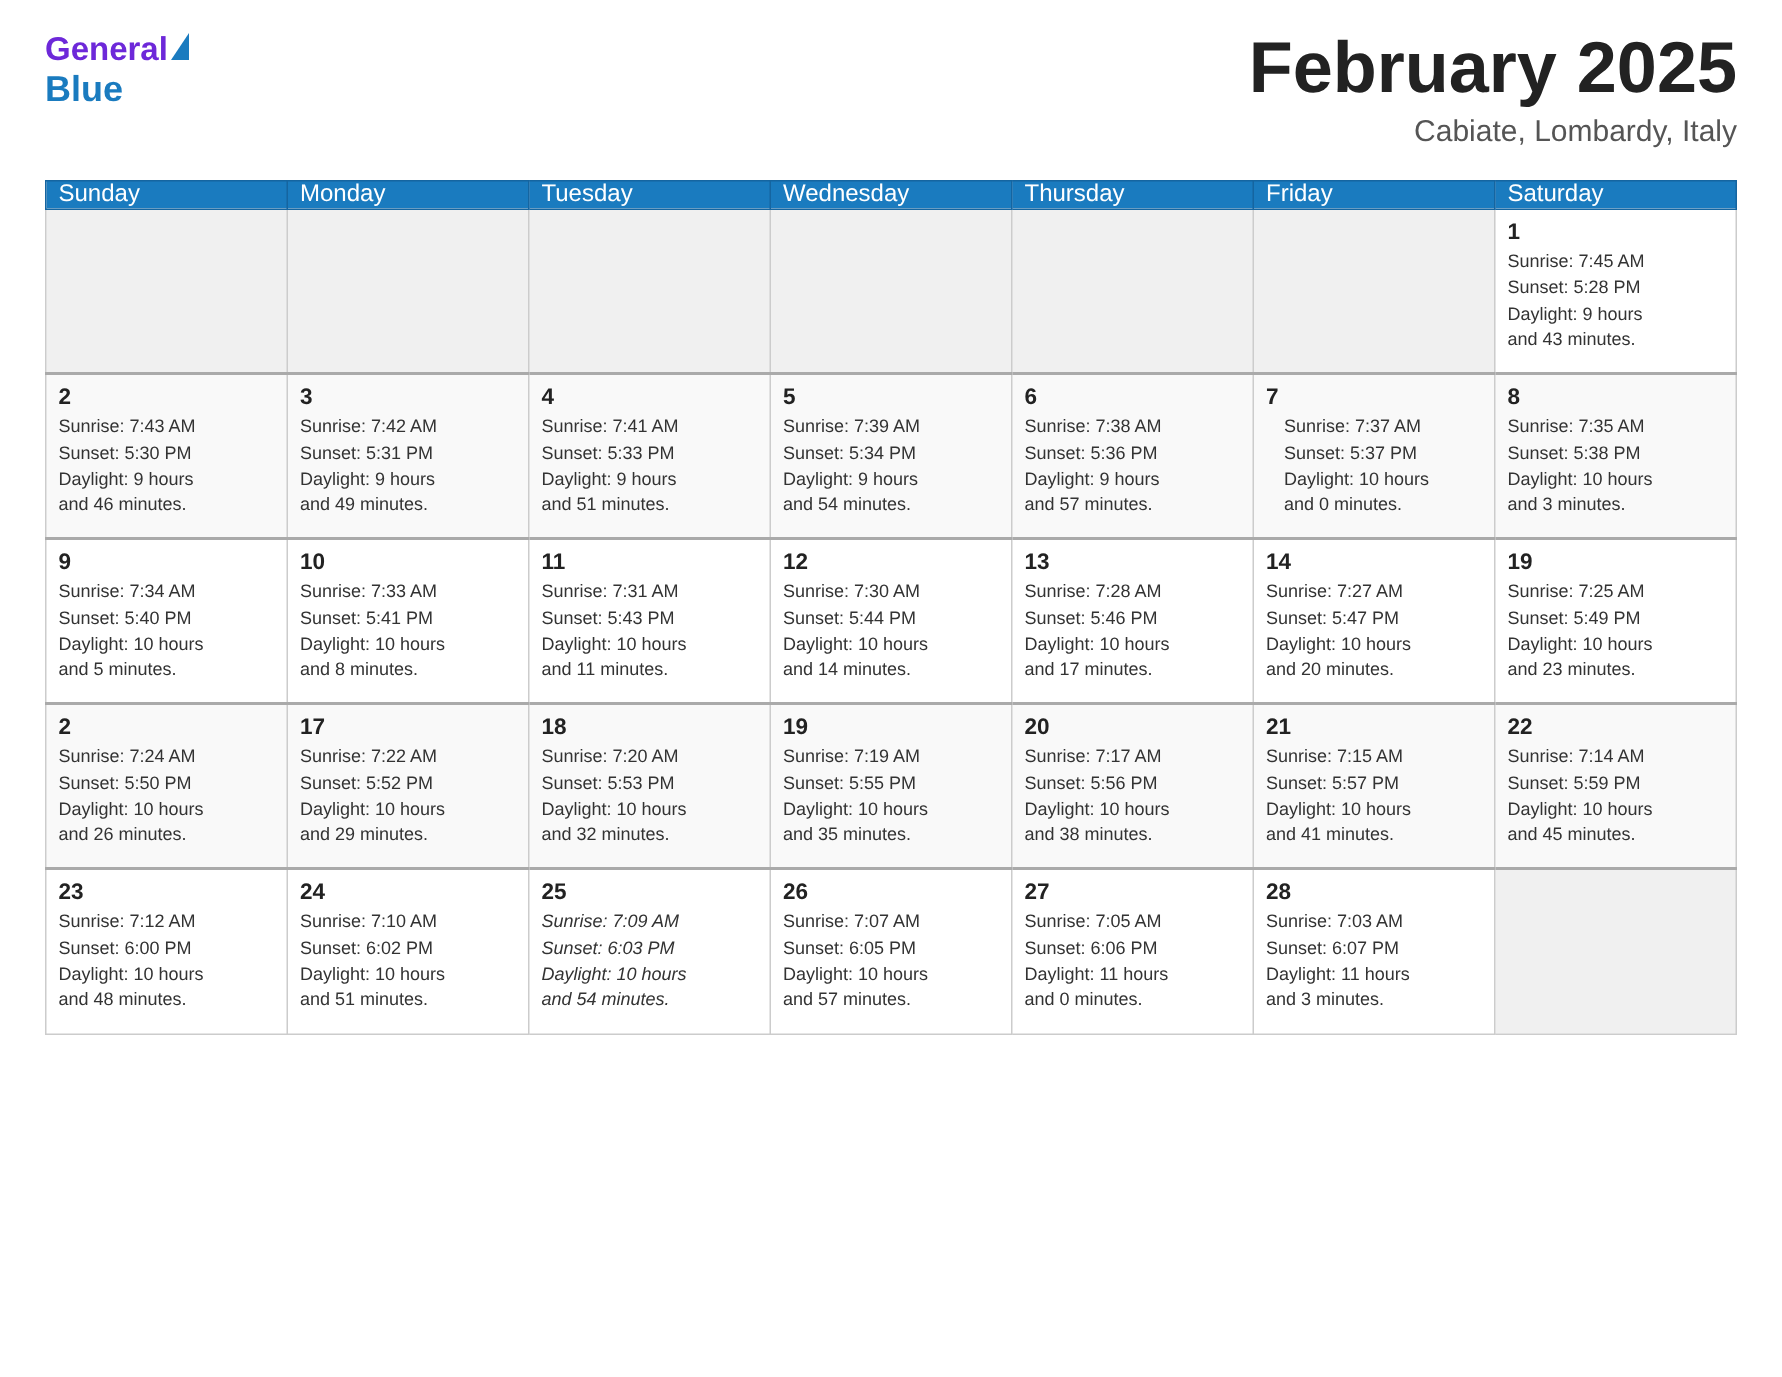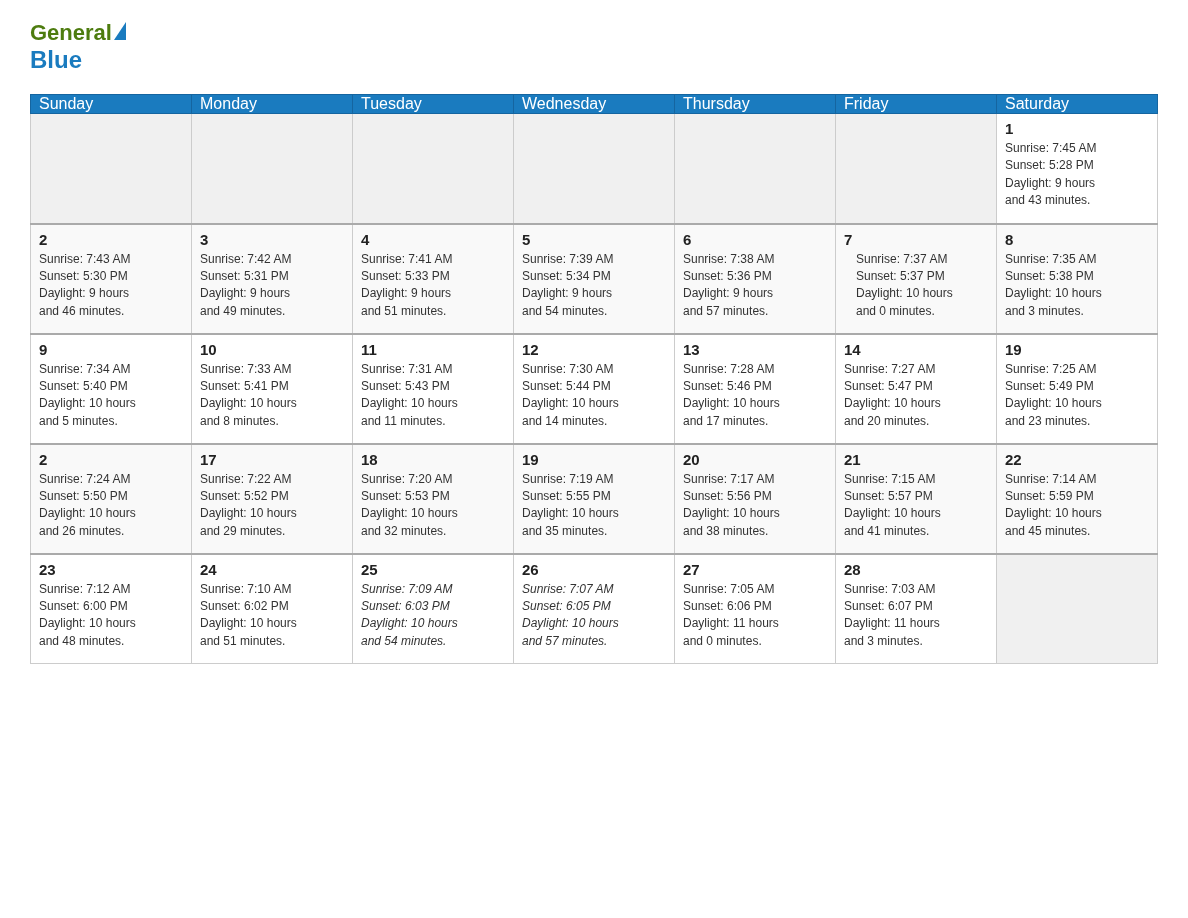--- a/index.html
+++ b/index.html
@@ -17,21 +17,21 @@
       margin-bottom: 20px;
     }
     .logo {
       display: flex;
       align-items: center;
       gap: 4px;
     }
     .logo-text-general {
       font-size: 22px;
       font-weight: bold;
-      color: #4d7c0f;
+      color: #6d28d9;
     }
     .logo-text-blue {
       font-size: 24px;
       font-weight: bold;
       color: #1a7bbf;
     }
     .logo-triangle {
       width: 0;
       height: 0;
       border-left: 12px solid transparent;
@@ -112,20 +112,24 @@
 <div class="header">
   <div class="logo">
     <div class="logo-block">
       <div class="logo-line1">
         <span class="logo-text-general">General</span>
         <div class="logo-triangle"></div>
       </div>
       <span class="logo-text-blue">Blue</span>
     </div>
   </div>
+  <div class="title-block">
+    <div class="month-title">February 2025</div>
+    <div class="location-title">Cabiate, Lombardy, Italy</div>
+  </div>
 </div>
 
 <table class="calendar">
   <thead>
     <tr>
     <th>Sunday</th>
         <th>Monday</th>
         <th>Tuesday</th>
         <th>Wednesday</th>
         <th>Thursday</th>
@@ -319,21 +323,21 @@
         </td>
         <td>
           <div class="day-num">25</div>
           <div class="day-info" style="white-space: pre-line; font-style: italic;">Sunrise: 7:09 AM
 Sunset: 6:03 PM
 Daylight: 10 hours
 and 54 minutes.</div>
         </td>
         <td>
           <div class="day-num">26</div>
-          <div class="day-info" style="white-space: pre-line; font-style: italic;">Sunrise: 7:07 AM
+          <div class="day-info" style="white-space: pre-line;">Sunrise: 7:07 AM
 Sunset: 6:05 PM
 Daylight: 10 hours
 and 57 minutes.</div>
         </td>
         <td>
           <div class="day-num">27</div>
           <div class="day-info" style="white-space: pre-line;">Sunrise: 7:05 AM
 Sunset: 6:06 PM
 Daylight: 11 hours
 and 0 minutes.</div>

